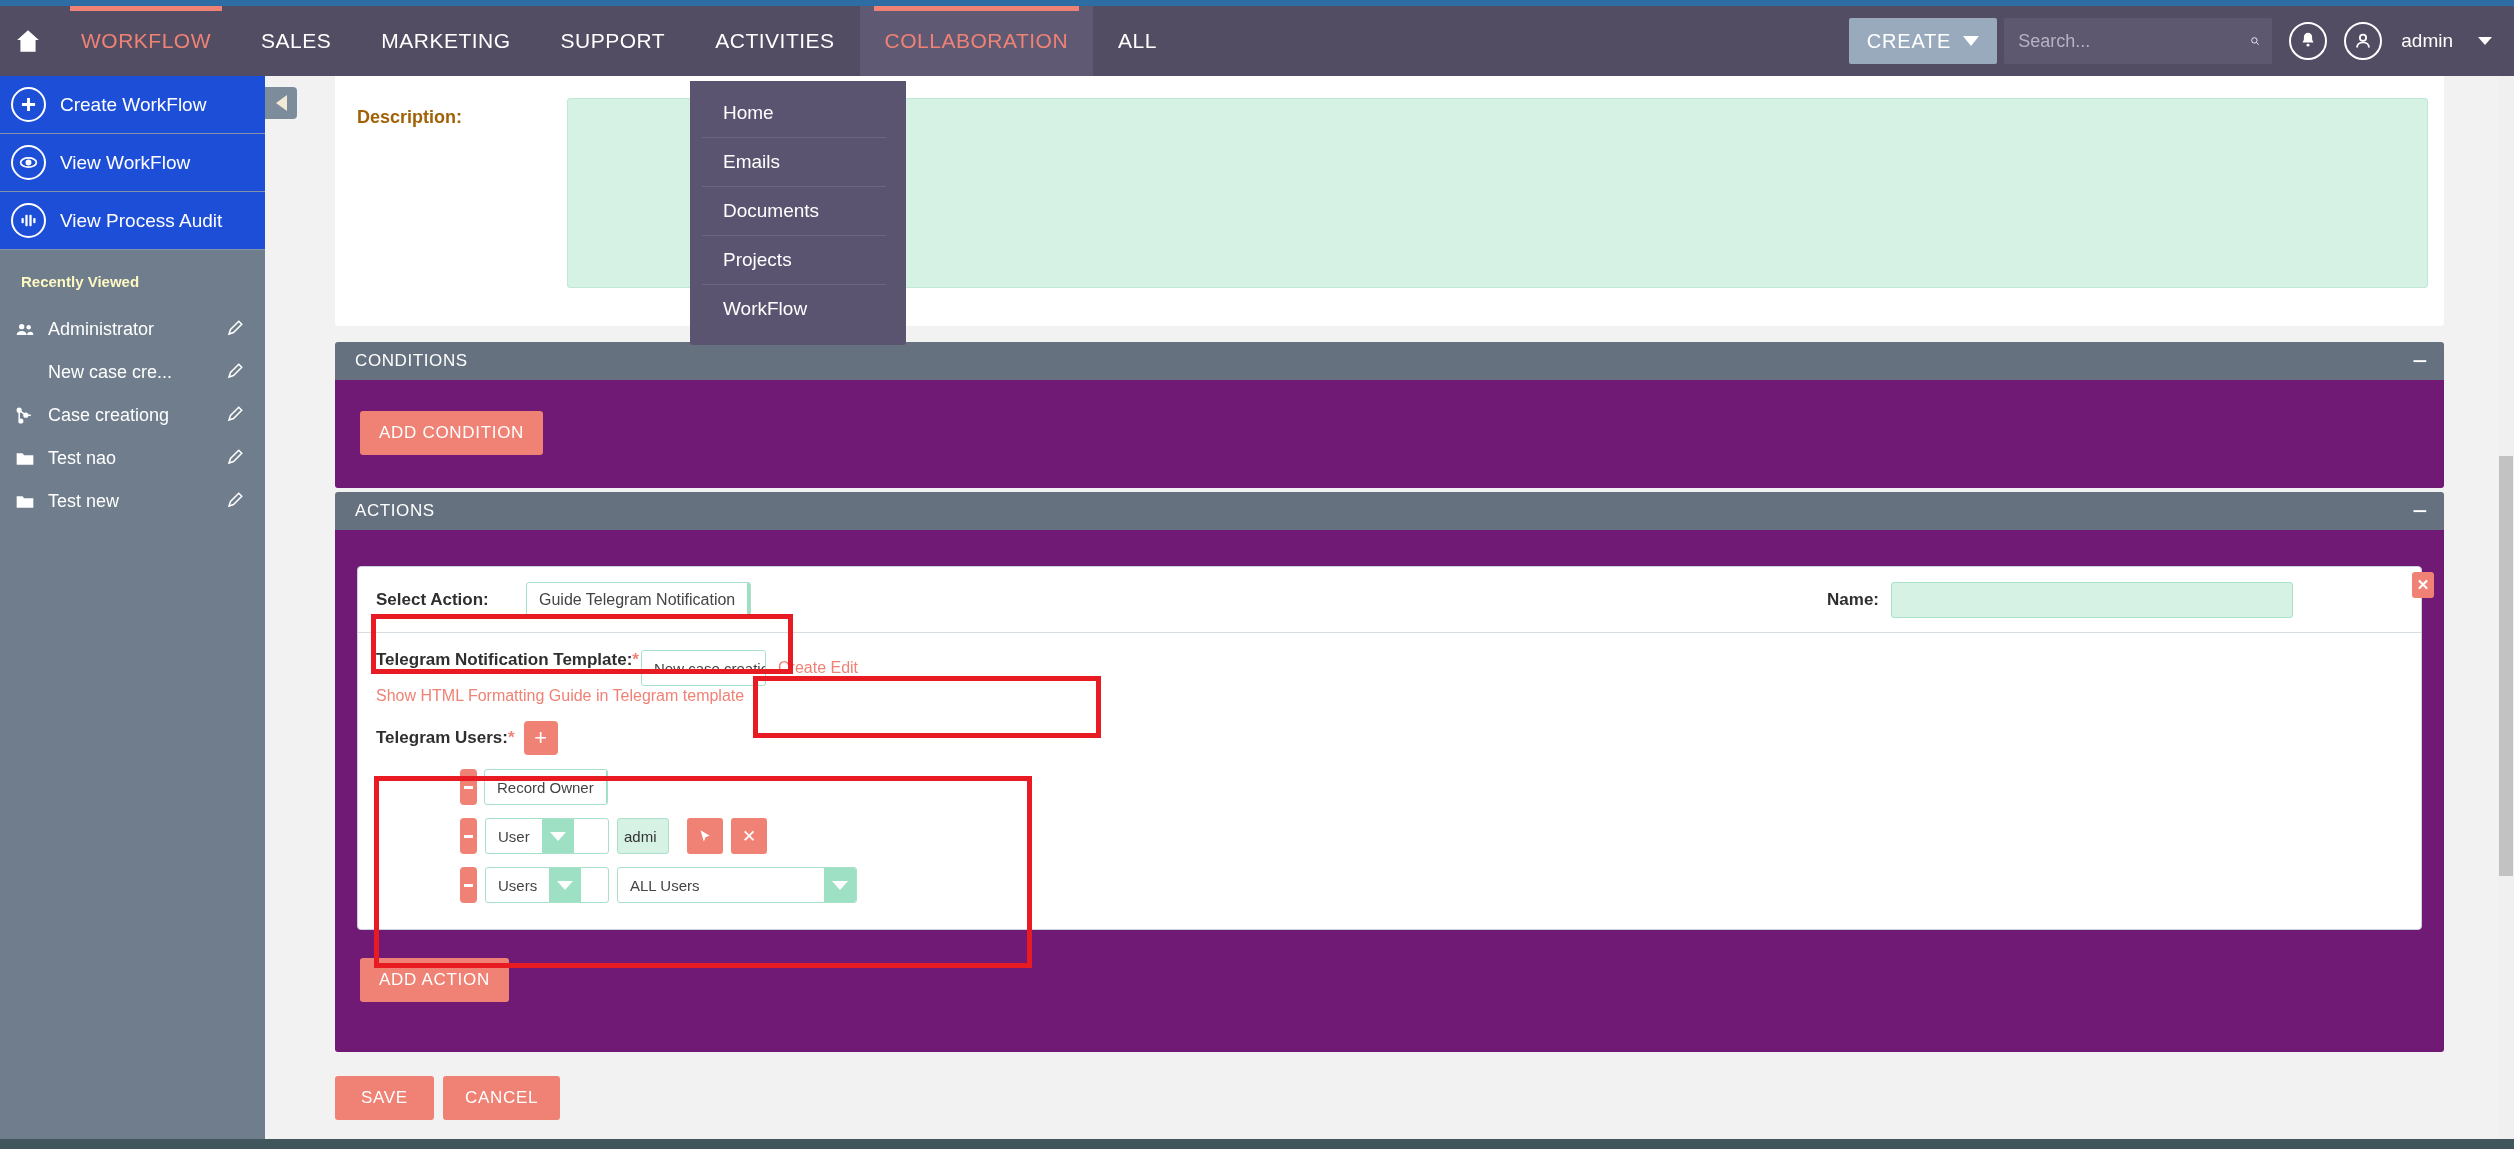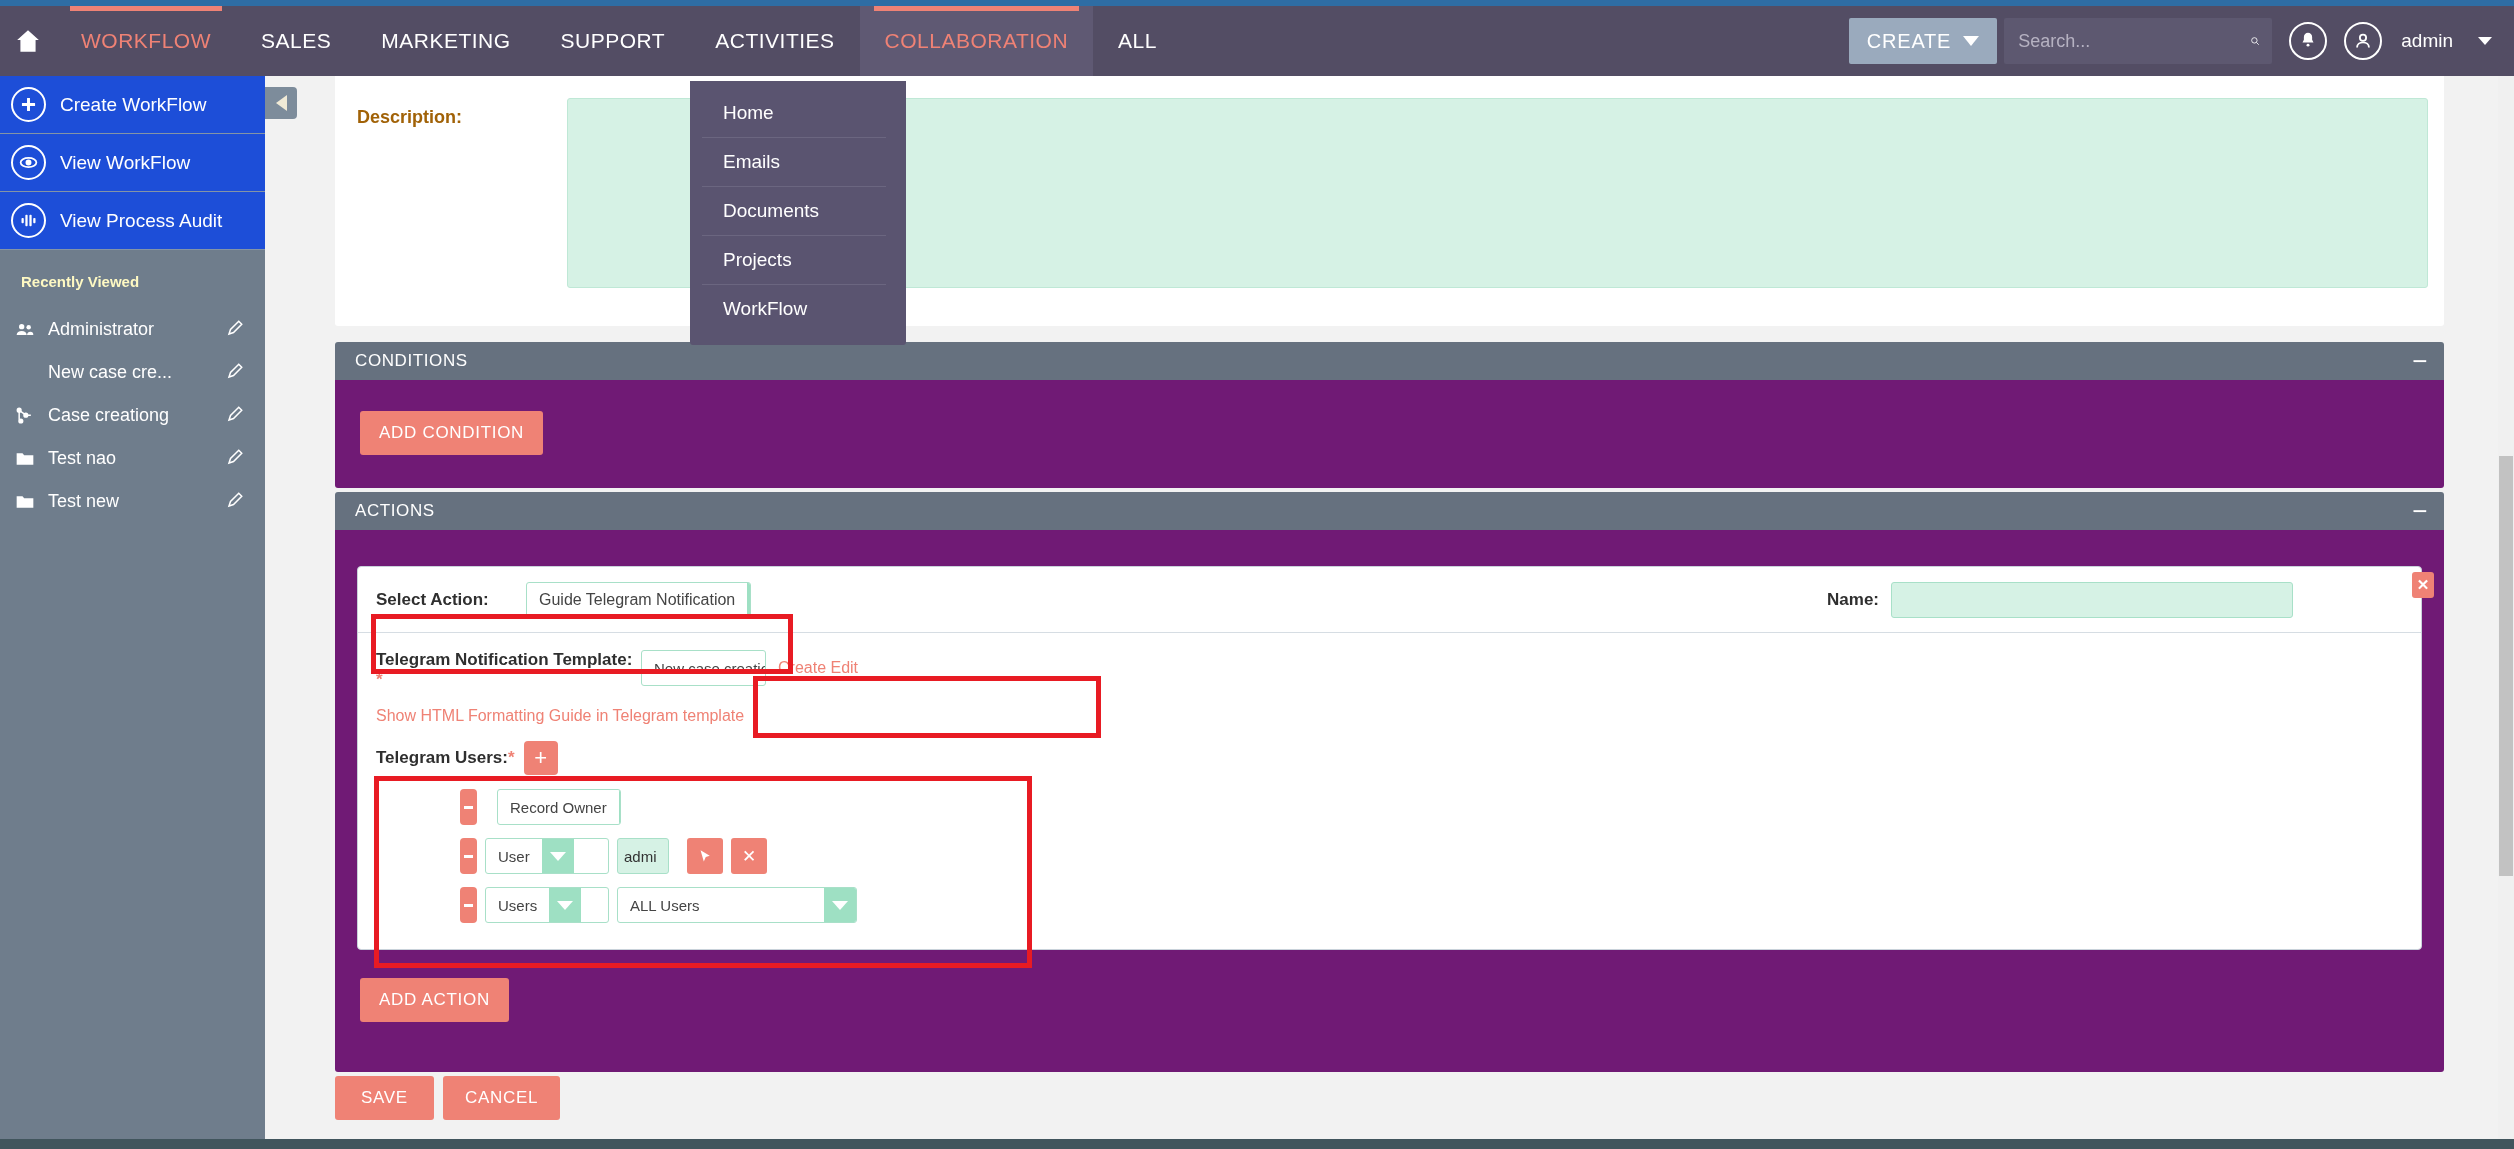--- a/index.html
+++ b/index.html
@@ -623,21 +623,21 @@
               </span>
           </div>
           <div style="flex:1;"></div>
           <span class="lbl-bold" style="margin-right:12px;">Name:</span>
           <input class="txt-input name-input" value="" style="">
           <div style="width:110px;"></div>
         </div>
 
         <div style="padding: 17px 18px 10px 18px; display:flex; align-items:flex-start;">
           <div style="width:265px;">
-            <div style="display:flex;flex-direction:column;">
+            <div style="display:flex;">
               <span class="lbl-bold">Telegram Notification Template:</span>
               <span style="color:#ef8275;font-weight:bold;font-size:17px;">*</span>
             </div>
             <div class="link-coral" style="margin-top:17px;">Show HTML Formatting Guide in Telegram template</div>
           </div>
           <div style="margin-left:0px; display:flex; align-items:center; gap:12px; padding-left:0px;">
             <div class="sel" style="width:125px; margin-left:0;">
               <span class="val" style="font-size:15px;">New case creation</span>
 
             </div>
@@ -645,21 +645,21 @@
           </div>
         </div>
 
         <div style="padding: 6px 18px 26px 18px;">
           <div style="display:flex; align-items:center;">
             <span class="lbl-bold">Telegram Users:</span>
             <span style="color:#ef8275;font-weight:bold;font-size:17px;margin-right:9px;">*</span>
             <span class="plus-btn">+</span>
           </div>
 
-          <div style="display:flex; align-items:center; gap:20px; margin: 14px 0 0 84px;">
+          <div style="display:flex; align-items:center; gap:7px; margin: 14px 0 0 84px;">
             <span class="pill-minus">
                 <i></i>
               </span>
             <div class="sel" style="width:124px;">
               <span class="val" style="font-size:15px;">Record Owner</span>
               <span class="arrow"></span>
             </div>
           </div>
 
           <div style="display:flex; align-items:center; gap:8px; margin: 13px 0 0 84px;">

